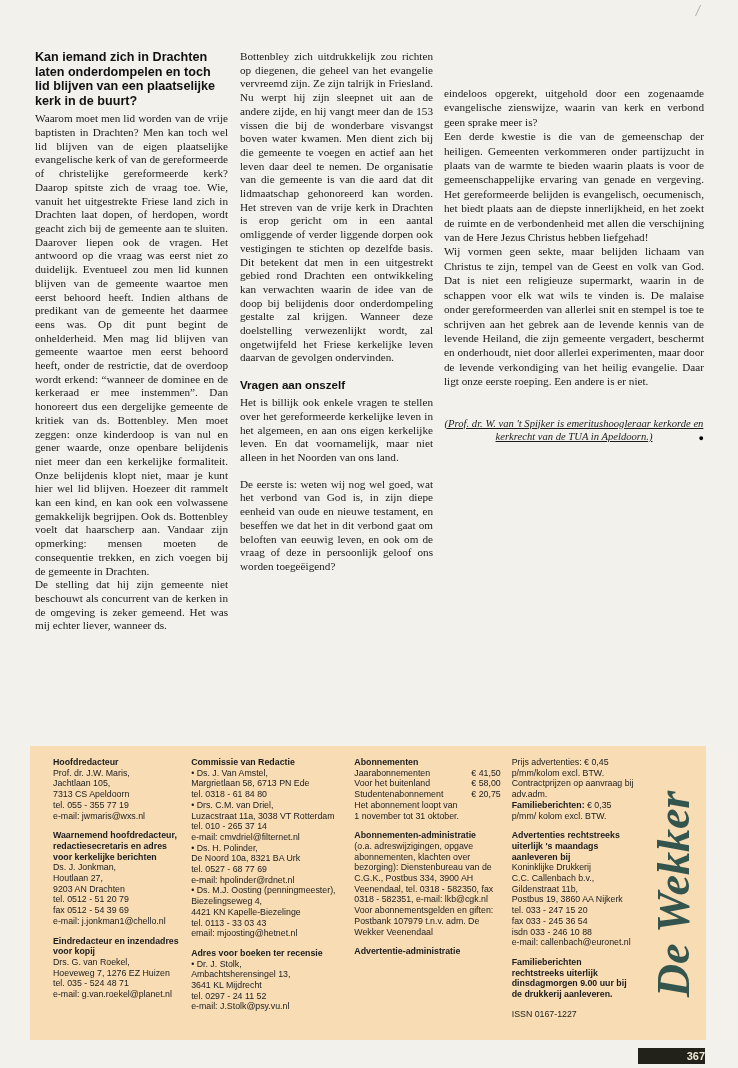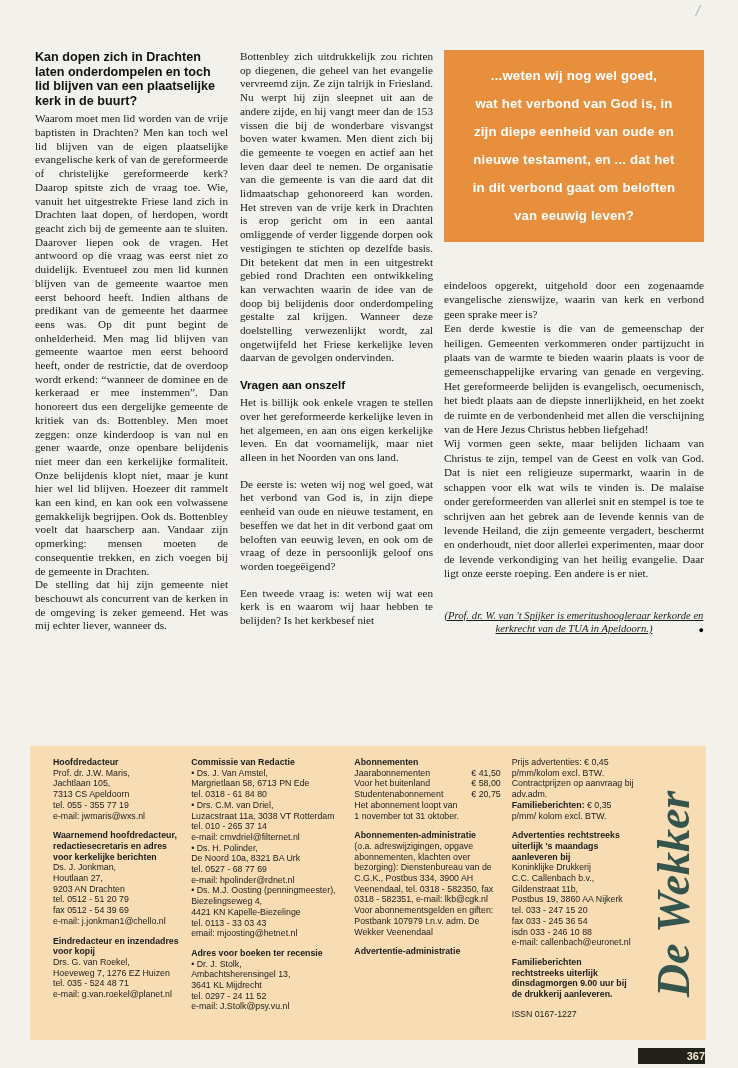--- a/index.html
+++ b/index.html
@@ -118,40 +118,33 @@
   }
 </style>
 </head>
 <body>
 
 <div class="page">
 
   <span class="corner-mark">/</span>
 
   <div class="col col1">
-    <h1 class="article-heading">Kan dopen zich in Drachten laten onderdompelen en toch lid blijven van een plaatselijke kerk in de buurt?</h1>
+    <h1 class="article-heading">Kan iemand zich in Drachten laten onderdompelen en toch lid blijven van een plaatselijke kerk in de buurt?</h1>
     <p class="body-text">Waarom moet men lid worden van de vrije baptisten in Drachten? Men kan toch wel lid blijven van de eigen plaatselijke evangelische kerk of van de gereformeerde of christelijke gereformeerde kerk? Daarop spitste zich de vraag toe. Wie, vanuit het uitgestrekte Friese land zich in Drachten laat dopen, of herdopen, wordt geacht zich bij de gemeente aan te sluiten. Daarover liepen ook de vragen. Het antwoord op die vraag was eerst niet zo duidelijk. Eventueel zou men lid kunnen blijven van de gemeente waartoe men eerst behoord heeft. Indien althans de predikant van de gemeente het daarmee eens was. Op dit punt begint de onhelderheid. Men mag lid blijven van gemeente waartoe men eerst behoord heeft, onder de restrictie, dat de overdoop wordt erkend: “wanneer de dominee en de kerkeraad er mee instemmen”. Dan honoreert dus een dergelijke gemeente de kritiek van ds. Bottenbley. Men moet zeggen: onze kinderdoop is van nul en gener waarde, onze openbare belijdenis niet meer dan een kerkelijke formaliteit. Onze belijdenis klopt niet, maar je kunt hier wel lid blijven. Hoezeer dit rammelt kan een kind, en kan ook een volwassene gemakkelijk begrijpen. Ook ds. Bottenbley voelt dat haarscherp aan. Vandaar zijn opmerking: mensen moeten de consequentie trekken, en zich voegen bij de gemeente in Drachten.</p>
     <p class="body-text">De stelling dat hij zijn gemeente niet beschouwt als concurrent van de kerken in de omgeving is zeker gemeend. Het was mij echter liever, wanneer ds.</p>
   </div>
 
   <div class="col col2">
     <p class="body-text">Bottenbley zich uitdrukkelijk zou richten op diegenen, die geheel van het evangelie vervreemd zijn. Ze zijn talrijk in Friesland. Nu werpt hij zijn sleepnet uit aan de andere zijde, en hij vangt meer dan de 153 vissen die bij de wonderbare visvangst boven water kwamen. Men dient zich bij die gemeente te voegen en actief aan het leven daar deel te nemen. De organisatie van die gemeente is van die aard dat dit lidmaatschap gehonoreerd kan worden. Het streven van de vrije kerk in Drachten is erop gericht om in een aantal omliggende of verder liggende dorpen ook vestigingen te stichten op dezelfde basis. Dit betekent dat men in een uitgestrekt gebied rond Drachten een ontwikkeling kan verwachten waarin de idee van de doop bij belijdenis door onderdompeling gestalte zal krijgen. Wanneer deze doelstelling verwezenlijkt wordt, zal ongetwijfeld het Friese kerkelijke leven daarvan de gevolgen ondervinden.</p>
     <h2 class="article-subhead">Vragen aan onszelf</h2>
     <p class="body-text gap-after">Het is billijk ook enkele vragen te stellen over het gereformeerde kerkelijke leven in het algemeen, en aan ons eigen kerkelijke leven. En dat voornamelijk, maar niet alleen in het Noorden van ons land.</p>
     <p class="body-text gap-after">De eerste is: weten wij nog wel goed, wat het verbond van God is, in zijn diepe eenheid van oude en nieuwe testament, en beseffen we dat het in dit verbond gaat om beloften van eeuwig leven, en ook om de vraag of deze in persoonlijk geloof ons worden toegeëigend?</p>
-    <p class="body-text">Een tweede vraag is: weten wij wat een kerk is en waarom wij haar hebben te belijden? Is het kerkbesef niet</p>
   </div>
 
   <div class="col col3">
-    <div class="quote-box">...weten wij nog wel goed,
-wat het verbond van God is, in
-zijn diepe eenheid van oude en
-nieuwe testament, en ... dat het
-in dit verbond gaat om beloften
-van eeuwig leven?</div>
     <div class="col3-text">
       <p class="body-text">eindeloos opgerekt, uitgehold door een zogenaamde evangelische zienswijze, waarin van kerk en verbond geen sprake meer is?</p>
       <p class="body-text">Een derde kwestie is die van de gemeenschap der heiligen. Gemeenten verkommeren onder partijzucht in plaats van de warmte te bieden waarin plaats is voor de gemeenschappelijke ervaring van genade en vergeving. Het gereformeerde belijden is evangelisch, oecumenisch, het biedt plaats aan de diepste innerlijkheid, en het zoekt de ruimte en de verbondenheid met allen die verschijning van de Here Jezus Christus hebben liefgehad!</p>
       <p class="body-text">Wij vormen geen sekte, maar belijden lichaam van Christus te zijn, tempel van de Geest en volk van God. Dat is niet een religieuze supermarkt, waarin in de schappen voor elk wat wils te vinden is. De malaise onder gereformeerden van allerlei snit en stempel is toe te schrijven aan het gebrek aan de levende kennis van de levende Heiland, die zijn gemeente vergadert, beschermt en onderhoudt, niet door allerlei experimenten, maar door de levende verkondiging van het heilig evangelie. Daar ligt onze eerste roeping. Een andere is er niet.</p>
     </div>
     <div class="footnote-wrap">
       <p class="footnote">(Prof. dr. W. van 't Spijker is emeritushoogleraar kerkorde en kerkrecht van de TUA in Apeldoorn.)</p>
       <span class="end-dot">●</span>
     </div>
   </div>

